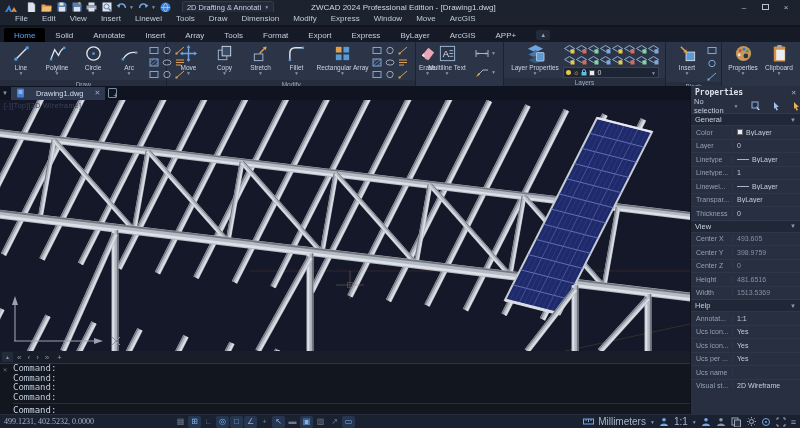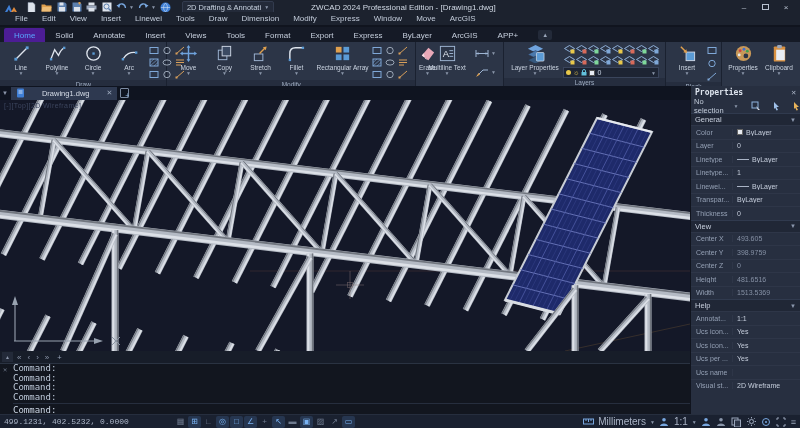--- a/index.html
+++ b/index.html
@@ -17,21 +17,21 @@
   .wintitle{font-size:8px;color:#d0d8e4;margin-left:34px;white-space:nowrap}
   .winbtns{margin-left:auto;display:flex;gap:1px}
   .winbtn{width:20px;height:12px;display:flex;align-items:center;justify-content:center;font-size:8px;color:#b8c2d0}
   .maxglyph{width:7px;height:6px;border:1px solid #b8c2d0}
   
   .menubar{top:12px;left:0;width:800px;height:13px;background:#1c222e;display:flex;align-items:center;padding-left:8px}
   .menu-item{font-size:8px;color:#c2cbd9;padding:0 7px;cursor:default}
   
   .ribbontabs{top:27px;left:0;width:800px;height:15px;background:#151a26;display:flex;align-items:flex-end;padding-left:4px}
   .rtab{font-size:8px;color:#c6cfdd;padding:3px 10px 2px;border-radius:2px 2px 0 0}
-  .rtab.active{background:#4c1d95;color:#58a6ff}
+  .rtab.active{background:#000000;color:#58a6ff}
   .rib-collapse{margin-left:10px;margin-bottom:2px;width:14px;height:10px;background:#232a39;border-radius:2px;display:flex;align-items:center;justify-content:center;font-size:6px;color:#9aa6ba}
   
   .ribbon{top:42px;left:0;width:800px;height:44px;background:#2c3547;display:flex;align-items:stretch}
   .panel{position:relative;display:flex;flex-direction:column;border-right:1px solid #1a2130}
   .panel-body{flex:1;display:flex;align-items:flex-start;padding:1px 3px 0}
   .panel-footer{height:9px;background:#252d3e;font-size:6.5px;color:#9fadc2;text-align:center;line-height:9px}
   .bigbtn{width:36px;display:flex;flex-direction:column;align-items:center;padding-top:1px}
   .bigbtn.wide{width:56px}
   .bigbtn .bicon{width:19px;height:19px}
   .bigbtn .blabel{font-size:6.5px;color:#ccd5e2;line-height:7px;text-align:center;margin-top:1px;white-space:normal}
@@ -45,21 +45,21 @@
   .bulb{width:5px;height:5px;border-radius:50%;background:#e8c84a}
   .sun{color:#e8c84a;font-size:7px;line-height:7px}
   .swatch{width:6px;height:6px;background:#e8ecf2;border:1px solid #555}
   .anncol{display:flex;flex-direction:column;gap:1px;margin-top:1px}
   .annrow{display:flex;align-items:center;gap:2px}
   .annrow .ddcaret{font-size:5px;color:#8a96aa}
   .blockcol{display:flex;flex-direction:column;gap:1px;margin-top:1px}
   
   .docstrip{top:86px;left:0;width:690px;height:14px;background:#0f1420;display:flex;align-items:center;padding-left:2px;gap:3px}
   .docstrip .ddcaret{font-size:6px;color:#8a94a8}
-  .doctab{height:13px;background:#2e3950;display:flex;align-items:center;gap:17px;padding:0 5px;font-size:7.5px;color:#d6dde8}
+  .doctab{height:13px;background:#2e3950;display:flex;align-items:center;gap:11px;padding:0 5px;font-size:7.5px;color:#d6dde8}
   .doctab .close{color:#9aa6ba;font-size:7px}
   .newdoc{width:9px;height:10px;border:1px solid #7b8aa0;border-radius:1px;position:relative}
   .newdoc:after{content:"+";position:absolute;right:-1px;bottom:-2px;font-size:7px;color:#8fb4dd}
   
   .canvas{top:100px;left:0;width:690px;height:251px;background:#141828}
   .vplabel{position:absolute;left:4px;top:2px;font-size:7px;color:#3c455e;letter-spacing:.4px}
   
   .props{top:86px;right:0;width:110px;bottom:14px;background:#272f40;border-left:1px solid #10141e;display:flex;flex-direction:column}
   .props-header{height:13px;display:flex;align-items:center;padding:0 4px;font-size:8px;font-weight:bold;color:#dde4ee;font-family:"DejaVu Sans Mono",monospace}
   .props-header .close{margin-left:auto;color:#aab4c6;font-size:8px;font-weight:normal}
@@ -82,21 +82,21 @@
   .laddtab{color:#9aa6ba;padding:0 4px}
   .lup{width:11px;height:10px;background:#232a39;display:flex;align-items:center;justify-content:center;font-size:5px;color:#8a94a8}
   
   .cmd{top:363px;left:0;width:690px;height:51px;background:#12161f;border-top:1px solid #2a3342;font-family:"DejaVu Sans Mono",monospace;font-size:9px;color:#bcc8d8;padding-left:13px;position:absolute}
   .cmd .gutterx{position:absolute;left:3px;top:2px;color:#6b7688;font-size:7px}
   .cline{height:9.5px;line-height:9.5px}
   .cdivider{border-top:1px solid #262e3e;margin:1px 0}
   .cprompt{height:11px;line-height:11px;color:#ccd6e4}
   
   .status{bottom:0;left:0;width:800px;height:14px;background:#1a2130;border-top:1px solid #262e3e;display:flex;align-items:center;padding:0 4px;font-size:8px;color:#a2aec2}
-  .coords{font-family:Liberation Mono, monospace;font-size:8px;color:#aab4c6;width:128px}
+  .coords{font-family:Liberation Serif, serif;font-size:8px;color:#aab4c6;width:128px}
   .toggles{display:flex;gap:1px;margin-left:42px}
   .tg{width:13px;height:12px;display:flex;align-items:center;justify-content:center;font-size:8px;color:#6e7a8e}
   .tg.on{color:#79b2f2;background:#263650;border-radius:2px}
   .sright{margin-left:auto;display:flex;align-items:center;gap:4px}
   .sright .ddcaret{font-size:5px;color:#8a96aa}
   .stext{font-size:10px;color:#aab4c6}
   .sicon{width:11px;height:11px;display:flex;align-items:center;justify-content:center}
   .hamburger{font-size:9px;color:#9aa6ba}
 </style>
 </head>
@@ -198,21 +198,21 @@
     <span class="menu-item">Window</span>
     <span class="menu-item">Move</span>
     <span class="menu-item">ArcGIS</span>
   </div>
 
 <div class="abs ribbontabs" id="ribbontabs">
     <span class="rtab active">Home</span>
     <span class="rtab">Solid</span>
     <span class="rtab">Annotate</span>
     <span class="rtab">Insert</span>
-    <span class="rtab">Views</span>
+    <span class="rtab">Array</span>
     <span class="rtab">Tools</span>
     <span class="rtab">Format</span>
     <span class="rtab">Export</span>
     <span class="rtab">Express</span>
     <span class="rtab">ByLayer</span>
     <span class="rtab">ArcGIS</span>
     <span class="rtab">APP+</span>
     <span class="rib-collapse">▲</span>
   </div>
 

